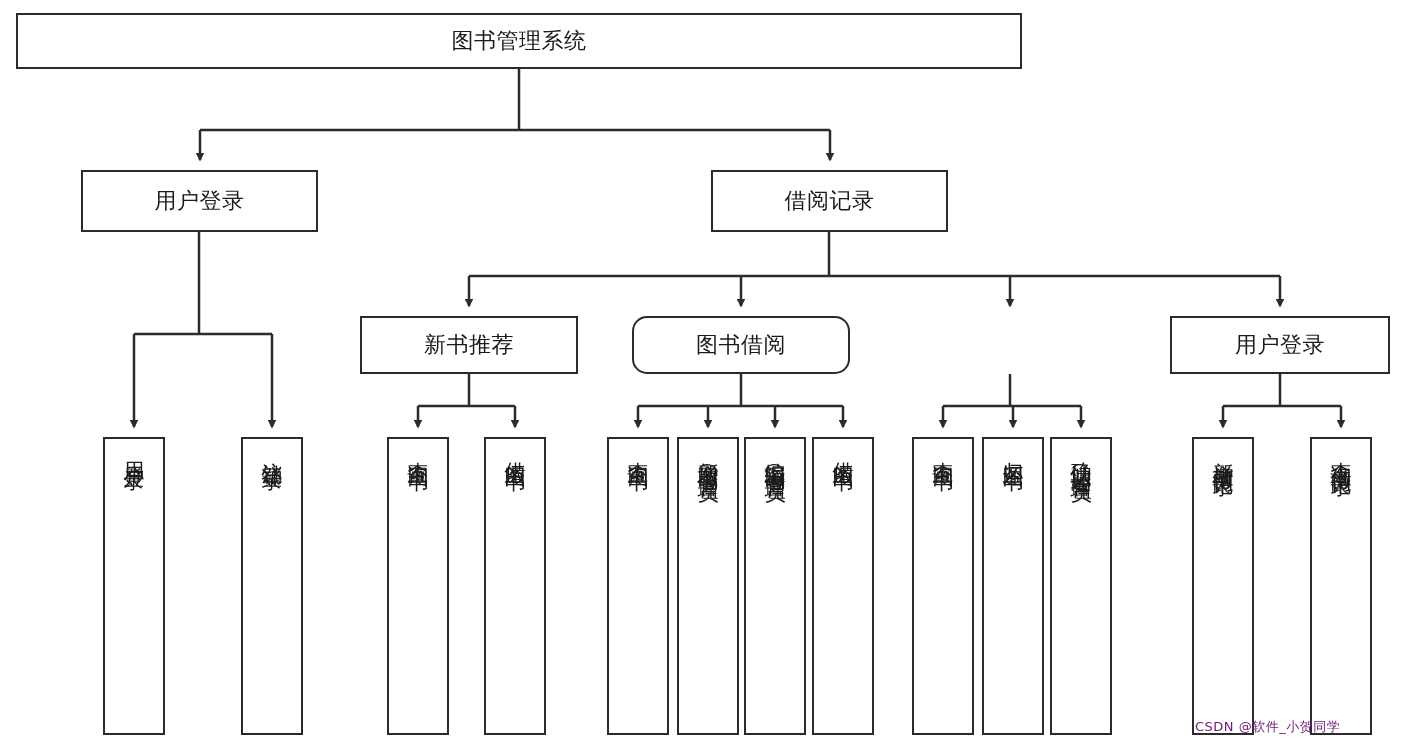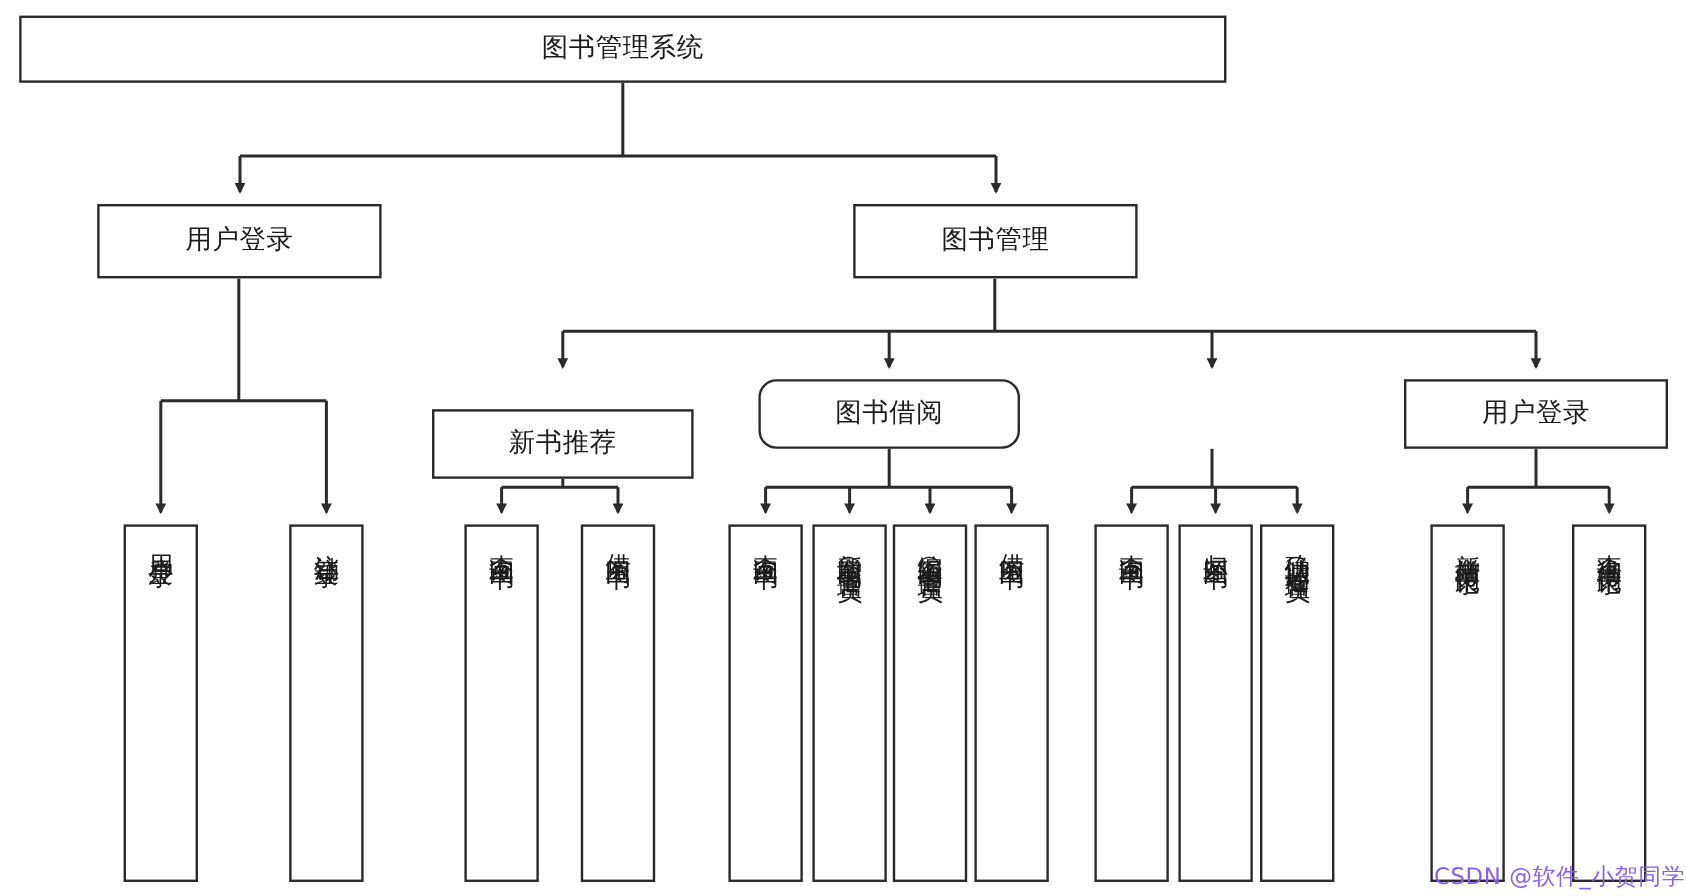--- a/index.html
+++ b/index.html
@@ -55,22 +55,22 @@
     justify-content: center;
     padding-top: 6px;
   }
   .node.root .node-label,
   .node.level2 .node-label,
   .node.level3 .node-label {
     font-size: 22px;
   }
   .watermark {
     position: absolute;
-    font-size: 19px;
-    color: #8b5cf6;
+    font-size: 13px;
+    color: #701a75;
     white-space: nowrap;
     letter-spacing: 0.5px;
     user-select: none;
   }
 </style>
 </head>
 <body>
 
 <div id="diagram-root">
 
@@ -126,24 +126,24 @@
   </svg>
 
   <div class="node root" style="left:16px; top:13px; width:1006px; height:56px;">
     <span class="node-label">图书管理系统</span>
   </div>
 
   <div class="node level2" style="left:81px; top:170px; width:237px; height:62px;">
     <span class="node-label">用户登录</span>
   </div>
   <div class="node level2" style="left:711px; top:170px; width:237px; height:62px;">
-    <span class="node-label">图书管理</span>
+    <span class="node-label">借阅记录</span>
   </div>
 
-  <div class="node level3" style="left:360px; top:316px; width:218px; height:58px;margin-top:25px;">
+  <div class="node level3" style="left:360px; top:316px; width:218px; height:58px;">
     <span class="node-label">新书推荐</span>
   </div>
   <div class="node level3" style="left:632px; top:316px; width:218px; height:58px;border-radius:15px;">
     <span class="node-label">图书借阅</span>
   </div>
   <div class="node level3" style="left:1170px; top:316px; width:220px; height:58px;">
     <span class="node-label">用户登录</span>
   </div>
 
   <div class="node leaf vertical" style="left:103px; top:437px; width:62px; height:298px;">

